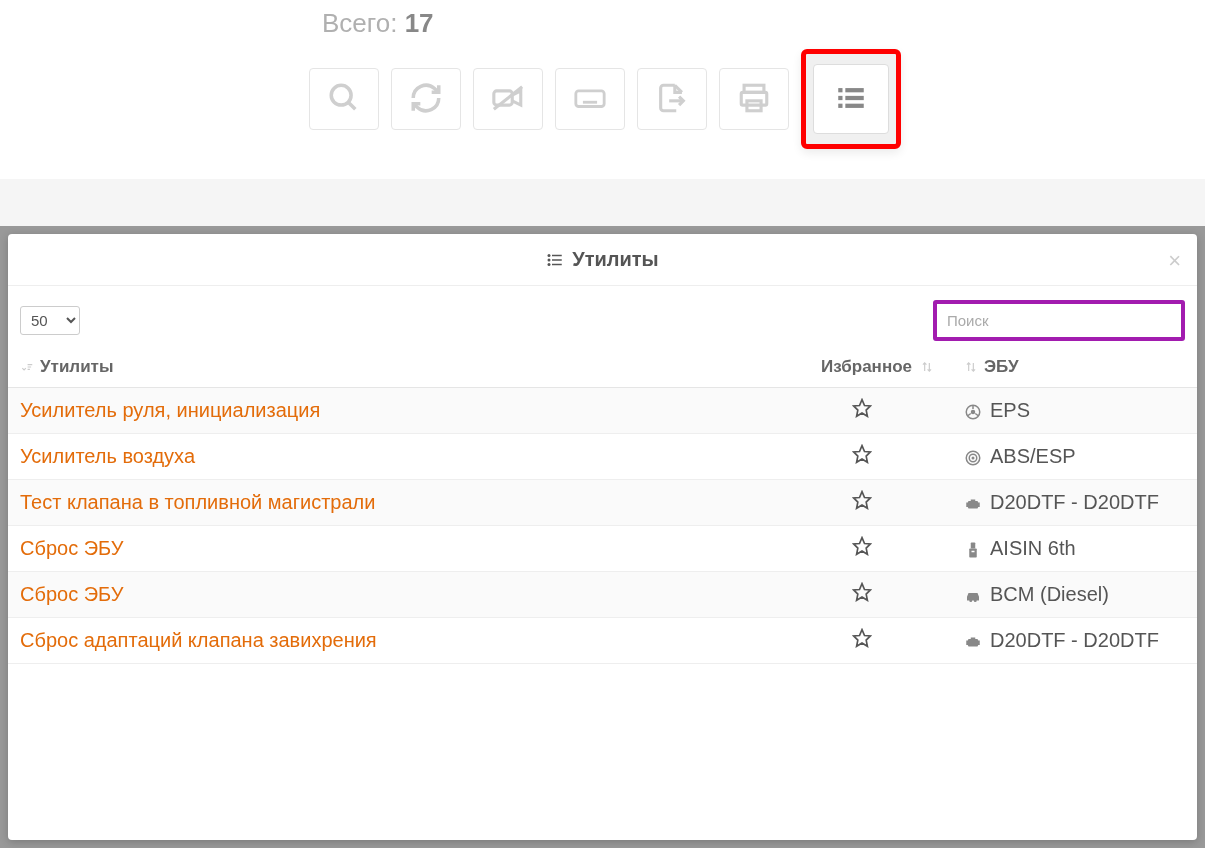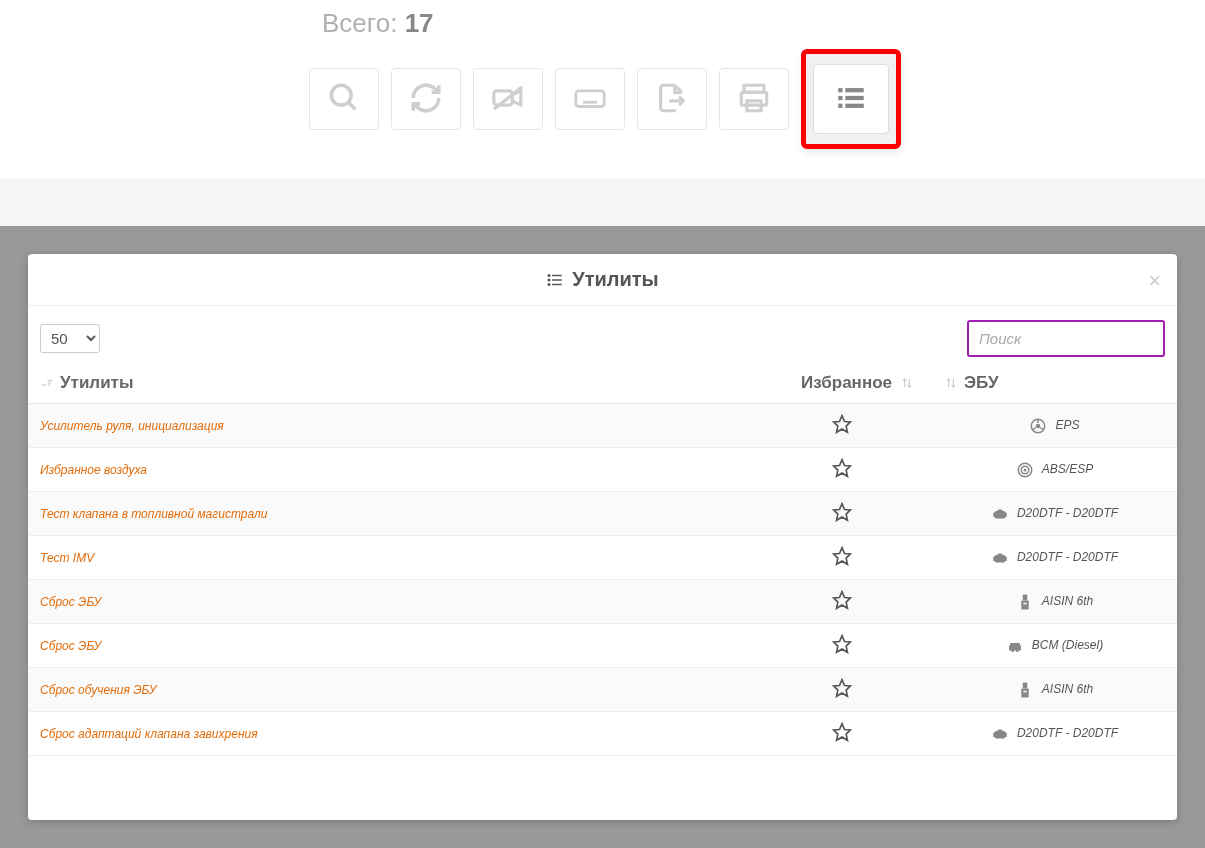--- a/index.html
+++ b/index.html
@@ -60,21 +60,21 @@
     height: 70px;
     border-color: #ddd;
     color: #888;
   }
 
   .modal-backdrop {
     position: absolute;
     left: 0; right: 0; bottom: 0;
     top: 226px;
     background: #999;
-    padding: 28px;
+    padding: 8px;
   }
   .modal {
     background: #fff;
     border-radius: 4px;
     width: 100%;
     height: 100%;
     overflow: hidden;
     position: relative;
     box-shadow: 0 2px 8px rgba(0,0,0,0.2);
   }
@@ -109,27 +109,26 @@
   }
   .page-size {
     border: 1px solid #ccc;
     border-radius: 3px;
     padding: 4px 6px;
     font-size: 15px;
     color: #555;
     background: #fff;
   }
   .search-box {
-    width: 198px;
-    border: 2px solid #a21caf;
+    width: 252px;
+    border: 4px solid #a21caf;
     border-radius: 3px;
     padding: 8px 10px;
     font-size: 15px;
     color: #555;
-    font-style: italic;
   }
   .search-box::placeholder { color: #aaa; }
 
   table.grid {
     width: 100%;
     border-collapse: collapse;
     table-layout: fixed;
   }
   table.grid thead th {
     text-align: left;
@@ -143,32 +142,31 @@
   .col-util { width: auto; }
   .col-fav { width: 180px; text-align: right; margin-top: 8px; }
   .col-ecu { width: 245px; }
   .sort-icon { color: #ccc; margin-right: 6px; display:inline-flex; vertical-align:middle; }
   table.grid tbody tr {
     border-bottom: 1px solid #eee;
   }
   table.grid tbody tr:nth-child(odd) { background: #fafafa; }
   table.grid tbody td {
     padding: 10px 12px;
-    font-size: 12px;
+    font-size: 20px;
     color: #555;
     vertical-align: middle;
-    font-style: italic;
   }
   td.util a {
     color: #e36c0a;
     text-decoration: none;
   }
   td.fav { text-align: center; color: #bbb; }
   td.fav .star { cursor: pointer; display:inline-flex; }
-  td.ecu { color: #555; text-align: center; }
+  td.ecu { color: #555; }
   .ecu-icon { color: #888; display:inline-flex; margin-right: 8px; vertical-align:middle; width:18px; }
   th.col-fav { text-align:right; padding-right: 40px;}
   .th-inner { display:flex; align-items:center; }
   .th-inner.right { justify-content:flex-end; }
 </style>
 </head>
 <body>
 
 <div class="top-region">
   <div class="counts-row">
@@ -329,21 +327,21 @@
               </span></td>
             <td class="ecu"><span class="ecu-icon">
                 <svg width="18" height="18" viewBox="0 0 24 24" fill="none" stroke="currentColor" stroke-width="2">
                   <circle cx="12" cy="12" r="9"></circle>
                   <circle cx="12" cy="12" r="2" fill="currentColor"></circle>
                   <path d="M12 3v5M5 17l4-3M19 17l-4-3"></path>
                 </svg>
               </span><span>EPS</span></td>
           </tr>
           <tr>
-            <td class="util"><a href="#">Избранное воздуха</a></td>
+            <td class="util"><a href="#">Усилитель воздуха</a></td>
             <td class="fav"><span class="star">
                 <svg width="20" height="20" viewBox="0 0 24 24" fill="none" stroke="currentColor" stroke-width="2">
                   <polygon points="12 2 15 9 22 9.5 17 14.5 18.5 22 12 18 5.5 22 7 14.5 2 9.5 9 9"></polygon>
                 </svg>
               </span></td>
             <td class="ecu"><span class="ecu-icon">
                 <svg width="18" height="18" viewBox="0 0 24 24" fill="none" stroke="currentColor" stroke-width="2">
                   <circle cx="12" cy="12" r="9"></circle>
                   <circle cx="12" cy="12" r="5"></circle>
                   <circle cx="12" cy="12" r="1" fill="currentColor"></circle>
@@ -357,33 +355,20 @@
                   <polygon points="12 2 15 9 22 9.5 17 14.5 18.5 22 12 18 5.5 22 7 14.5 2 9.5 9 9"></polygon>
                 </svg>
               </span></td>
             <td class="ecu"><span class="ecu-icon">
                 <svg width="18" height="18" viewBox="0 0 24 24" fill="currentColor">
                   <path d="M3 10h2v6H3zM19 10h2v6h-2zM6 8h3V6h6v2h3l1 2v6l-1 2H6l-1-2v-6z"></path>
                 </svg>
               </span><span>D20DTF - D20DTF</span></td>
           </tr>
           <tr>
-            <td class="util"><a href="#">Тест IMV</a></td>
-            <td class="fav"><span class="star">
-                <svg width="20" height="20" viewBox="0 0 24 24" fill="none" stroke="currentColor" stroke-width="2">
-                  <polygon points="12 2 15 9 22 9.5 17 14.5 18.5 22 12 18 5.5 22 7 14.5 2 9.5 9 9"></polygon>
-                </svg>
-              </span></td>
-            <td class="ecu"><span class="ecu-icon">
-                <svg width="18" height="18" viewBox="0 0 24 24" fill="currentColor">
-                  <path d="M3 10h2v6H3zM19 10h2v6h-2zM6 8h3V6h6v2h3l1 2v6l-1 2H6l-1-2v-6z"></path>
-                </svg>
-              </span><span>D20DTF - D20DTF</span></td>
-          </tr>
-          <tr>
             <td class="util"><a href="#">Сброс ЭБУ</a></td>
             <td class="fav"><span class="star">
                 <svg width="20" height="20" viewBox="0 0 24 24" fill="none" stroke="currentColor" stroke-width="2">
                   <polygon points="12 2 15 9 22 9.5 17 14.5 18.5 22 12 18 5.5 22 7 14.5 2 9.5 9 9"></polygon>
                 </svg>
               </span></td>
             <td class="ecu"><span class="ecu-icon">
                 <svg width="18" height="18" viewBox="0 0 24 24" fill="currentColor">
                   <rect x="9" y="2" width="6" height="8" rx="1"></rect>
                   <rect x="7" y="10" width="10" height="12" rx="1"></rect>
@@ -398,35 +383,20 @@
                   <polygon points="12 2 15 9 22 9.5 17 14.5 18.5 22 12 18 5.5 22 7 14.5 2 9.5 9 9"></polygon>
                 </svg>
               </span></td>
             <td class="ecu"><span class="ecu-icon">
                 <svg width="18" height="18" viewBox="0 0 24 24" fill="currentColor">
                   <path d="M4 13l2-5h12l2 5v5h-3a2 2 0 11-4 0H11a2 2 0 11-4 0H4z"></path>
                 </svg>
               </span><span>BCM (Diesel)</span></td>
           </tr>
           <tr>
-            <td class="util"><a href="#">Сброс обучения ЭБУ</a></td>
-            <td class="fav"><span class="star">
-                <svg width="20" height="20" viewBox="0 0 24 24" fill="none" stroke="currentColor" stroke-width="2">
-                  <polygon points="12 2 15 9 22 9.5 17 14.5 18.5 22 12 18 5.5 22 7 14.5 2 9.5 9 9"></polygon>
-                </svg>
-              </span></td>
-            <td class="ecu"><span class="ecu-icon">
-                <svg width="18" height="18" viewBox="0 0 24 24" fill="currentColor">
-                  <rect x="9" y="2" width="6" height="8" rx="1"></rect>
-                  <rect x="7" y="10" width="10" height="12" rx="1"></rect>
-                  <rect x="10" y="13" width="4" height="2" fill="#fff"></rect>
-                </svg>
-              </span><span>AISIN 6th</span></td>
-          </tr>
-          <tr>
             <td class="util"><a href="#">Сброс адаптаций клапана завихрения</a></td>
             <td class="fav"><span class="star">
                 <svg width="20" height="20" viewBox="0 0 24 24" fill="none" stroke="currentColor" stroke-width="2">
                   <polygon points="12 2 15 9 22 9.5 17 14.5 18.5 22 12 18 5.5 22 7 14.5 2 9.5 9 9"></polygon>
                 </svg>
               </span></td>
             <td class="ecu"><span class="ecu-icon">
                 <svg width="18" height="18" viewBox="0 0 24 24" fill="currentColor">
                   <path d="M3 10h2v6H3zM19 10h2v6h-2zM6 8h3V6h6v2h3l1 2v6l-1 2H6l-1-2v-6z"></path>
                 </svg>

